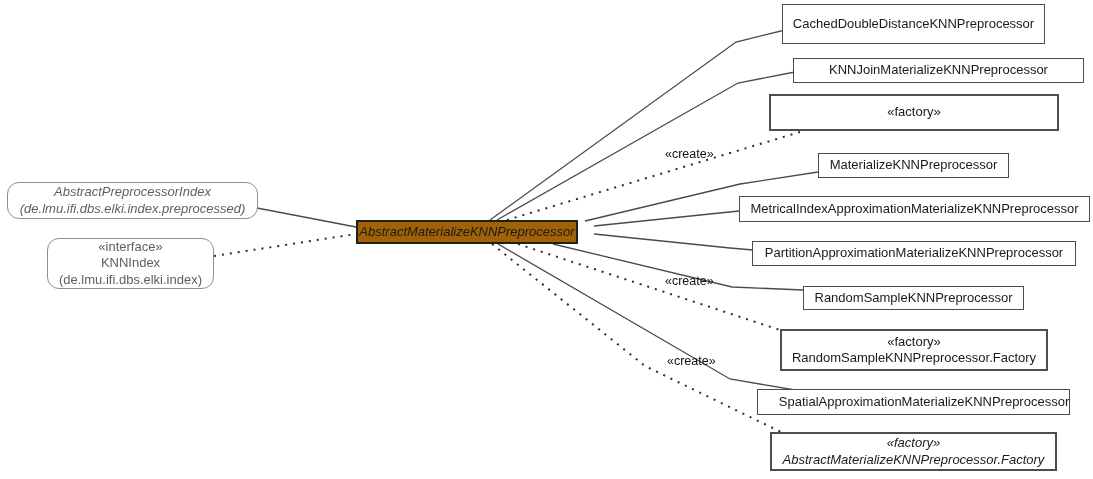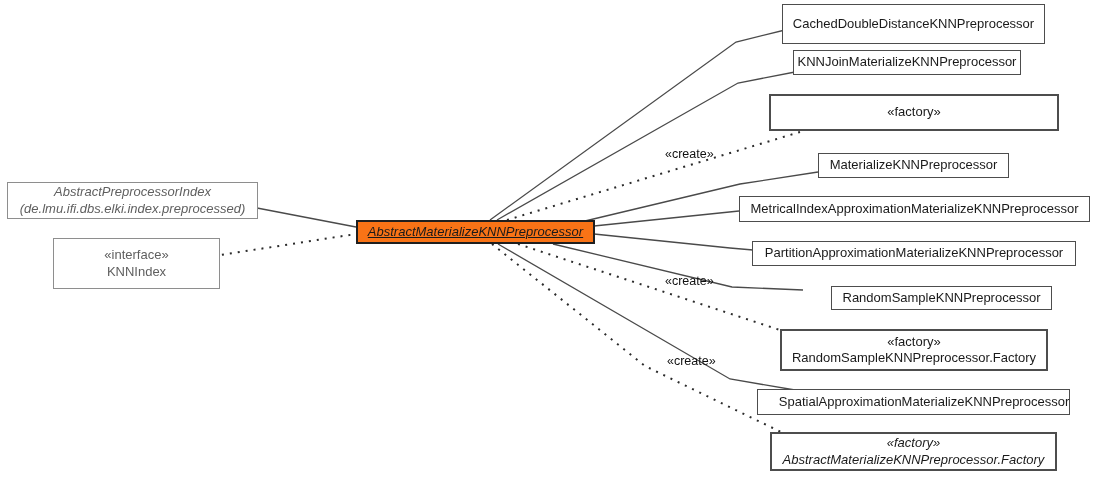--- a/index.html
+++ b/index.html
@@ -32,20 +32,21 @@
     line-height: 16.5px;
     white-space: nowrap;
     z-index: 1;
   }
   .node span { display: block; }
   .node.factory { border-width: 2px; }
   .node.gray {
     color: #5f5f5f;
     border-color: #8e8e8e;
     border-width: 1.5px;
+    border-radius: 12px;
   }
   .node.italic { font-style: italic; }
   .node.center-node {
     border: 2px solid #1f1f1f;
     font-style: italic;
     z-index: 2;
   }
   .edge-label {
     position: absolute;
     font-size: 12.5px;
@@ -79,54 +80,55 @@
 
   <div class="edge-label" style="left:641px; top:147px;">«create»</div>
   <div class="edge-label" style="left:641px; top:274px;">«create»</div>
   <div class="edge-label" style="left:643px; top:354px;">«create»</div>
 
   <div class="node gray italic" style="left:7px; top:182px; width:251px; height:37px;">
     <span>AbstractPreprocessorIndex</span>
     <span>(de.lmu.ifi.dbs.elki.index.preprocessed)</span>
   </div>
 
-  <div class="node gray" style="left:53px; top:238px; width:167px; height:51px;">
+  <div class="node gray" style="left:47px; top:238px; width:167px; height:51px;">
     <span>«interface»</span>
     <span>KNNIndex</span>
+    <span>(de.lmu.ifi.dbs.elki.index)</span>
   </div>
 
-  <div class="node center-node" style="left: 356px; top: 220px; width: 239px; height: 24px; background: #f97316; border-color: rgb(31, 31, 31); text-decoration: underline;">
+  <div class="node center-node" style="left: 356px; top: 220px; width: 222px; height: 24px; background: #a16207; border-color: rgb(31, 31, 31);">
     <span>AbstractMaterializeKNNPreprocessor</span>
   </div>
 
   <div class="node" style="left:782px; top:4px; width:263px; height:40px;">
     <span>CachedDoubleDistanceKNNPreprocessor</span>
   </div>
 
-  <div class="node" style="left:793px; top:50px; width:228px; height:25px;">
+  <div class="node" style="left:793px; top:58px; width:291px; height:25px;">
     <span>KNNJoinMaterializeKNNPreprocessor</span>
   </div>
 
   <div class="node factory" style="left:769px; top:94px; width:290px; height:37px;">
     <span>«factory»</span>
   </div>
 
   <div class="node" style="left:818px; top:153px; width:191px; height:25px;">
     <span>MaterializeKNNPreprocessor</span>
   </div>
 
   <div class="node" style="left:739px; top:196px; width:351px; height:26px;">
     <span>MetricalIndexApproximationMaterializeKNNPreprocessor</span>
   </div>
 
   <div class="node" style="left:752px; top:241px; width:324px; height:25px;">
     <span>PartitionApproximationMaterializeKNNPreprocessor</span>
   </div>
 
-  <div class="node" style="left:803px; top:286px; width:221px; height:24px;margin-left:28px;">
+  <div class="node" style="left:803px; top:286px; width:221px; height:24px;">
     <span>RandomSampleKNNPreprocessor</span>
   </div>
 
   <div class="node factory" style="left:780px; top:329px; width:268px; height:42px;">
     <span>«factory»</span>
     <span>RandomSampleKNNPreprocessor.Factory</span>
   </div>
 
   <div class="node" style="left:757px; top:389px; width:313px; height:26px;padding-left:21px;">
     <span>SpatialApproximationMaterializeKNNPreprocessor</span>

